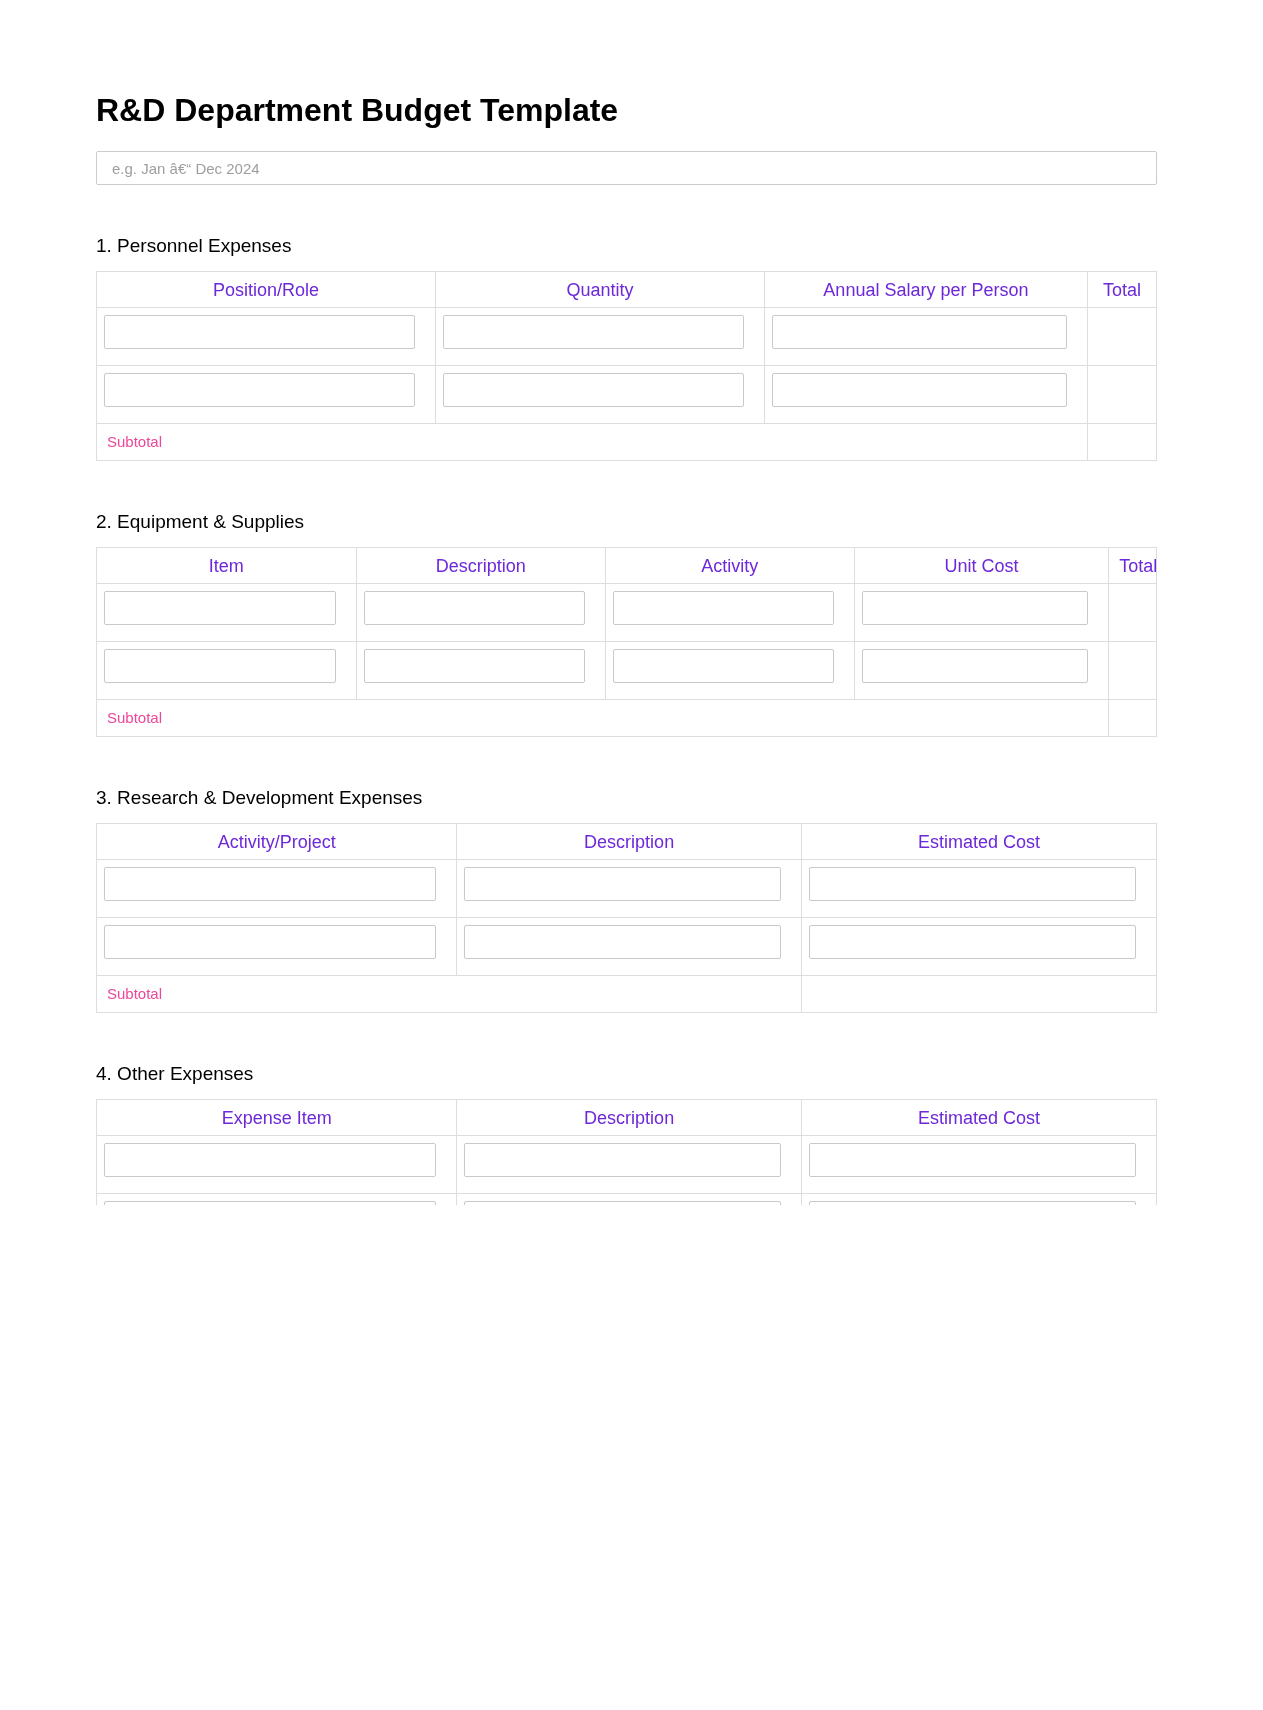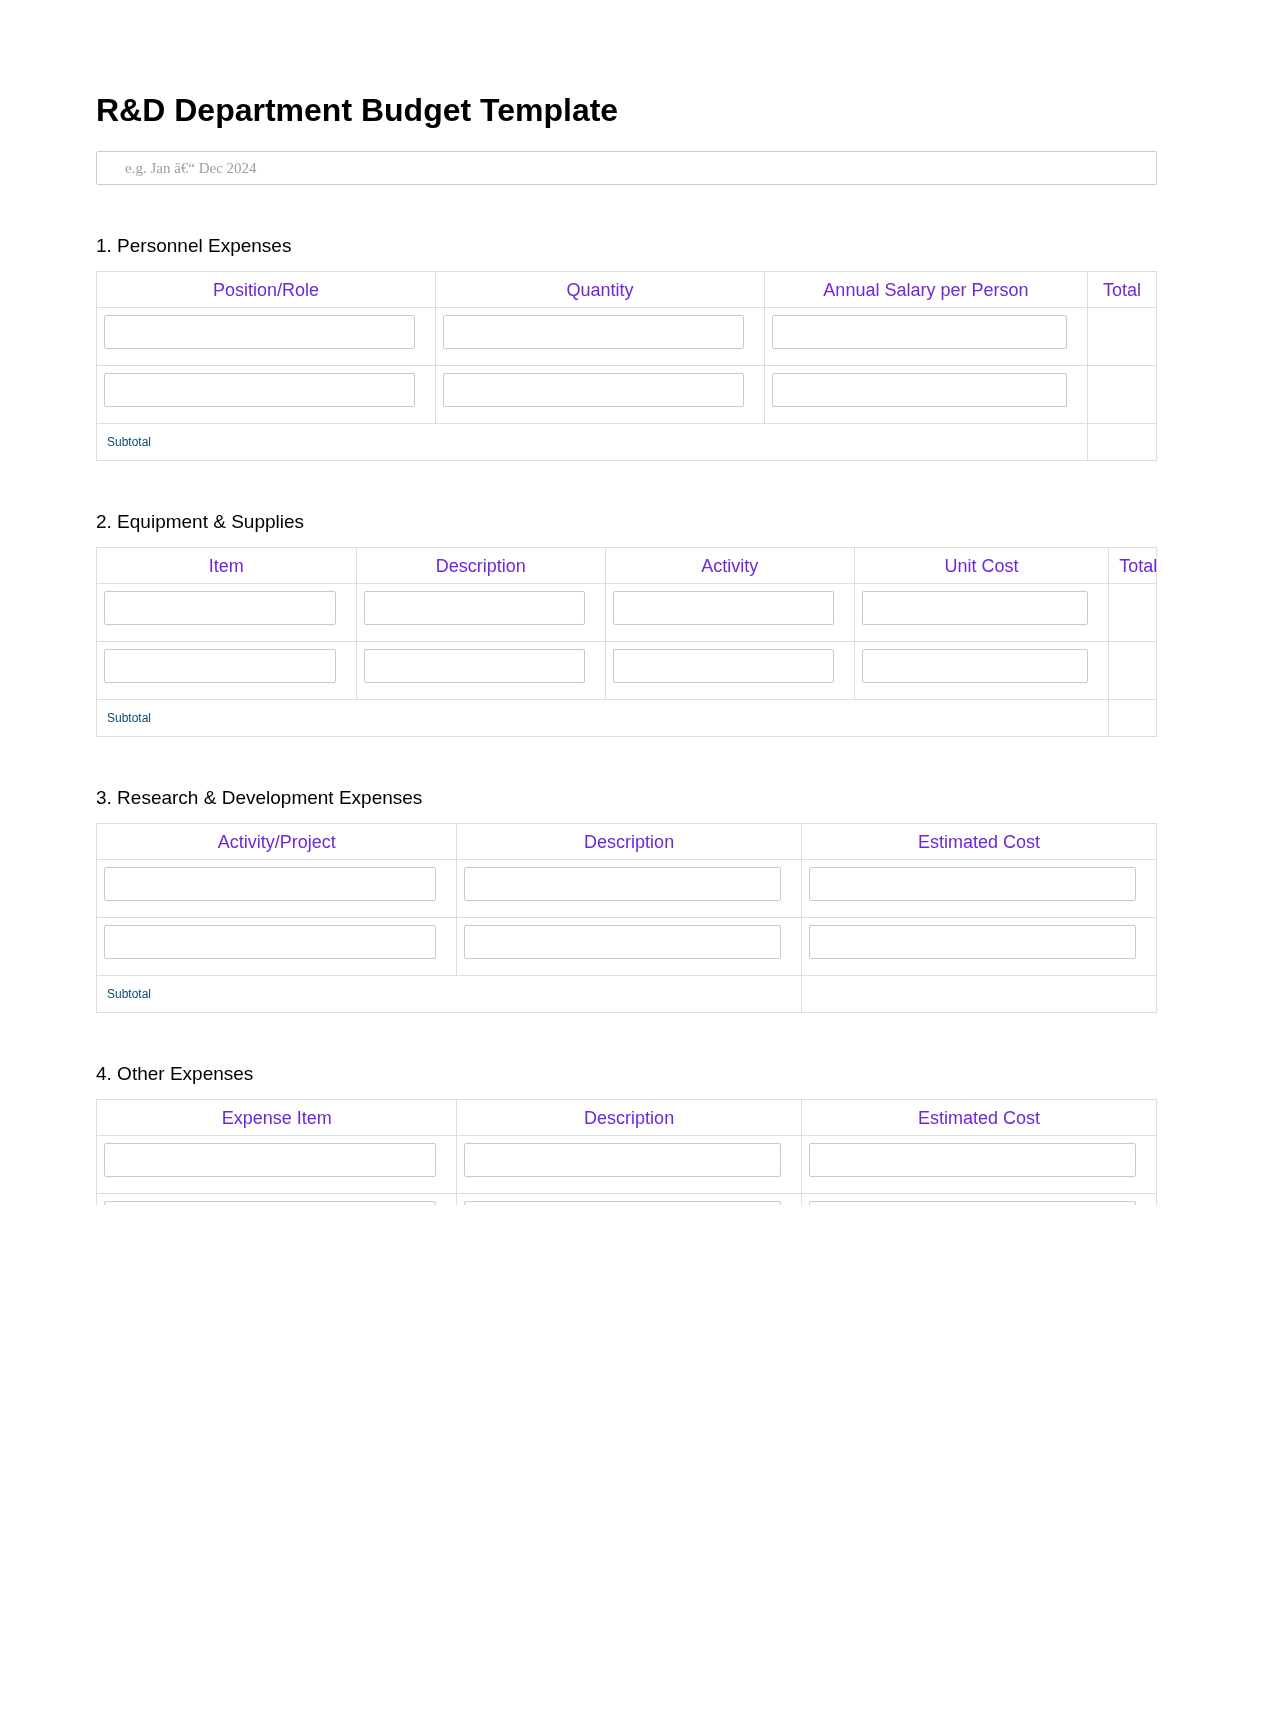--- a/index.html
+++ b/index.html
@@ -28,23 +28,23 @@
     color: #111;
     margin-bottom: 9px;
   }
   .field input {
     display: block;
     width: 100%;
     box-sizing: border-box;
     height: 34px;
     border: 1px solid #cccccc;
     border-radius: 2px;
-    padding: 0 28px;
+    padding: 0 15px;
     font-size: 15px;
-    font-family: Liberation Serif, serif;
+    font-family: Liberation Sans, sans-serif;
     color: #333;
     background: #fff;
   }
   .field input::placeholder { color: #9e9e9e; opacity: 1; }
   h2.section-heading {
     font-size: 19px;
     font-weight: 400;
     margin: 50px 0 14px 0;
     color: #000;
   }
@@ -78,22 +78,22 @@
     box-sizing: border-box;
     height: 34px;
     border: 1px solid #c9c9c9;
     border-radius: 2px;
     padding: 0 8px;
     font-size: 15px;
     font-family: inherit;
     background: #fff;
   }
   tr.subtotal-row td.subtotal-cell {
-    font-size: 12px;
-    color: #0c4a6e;
+    font-size: 15px;
+    color: #ec4899;
     padding: 9px 10px;
     line-height: 18px;
   }
 </style>
 </head>
 <body>
 
 <div class="page">
 
   <h1 class="title">R&amp;D Department Budget Template</h1>

